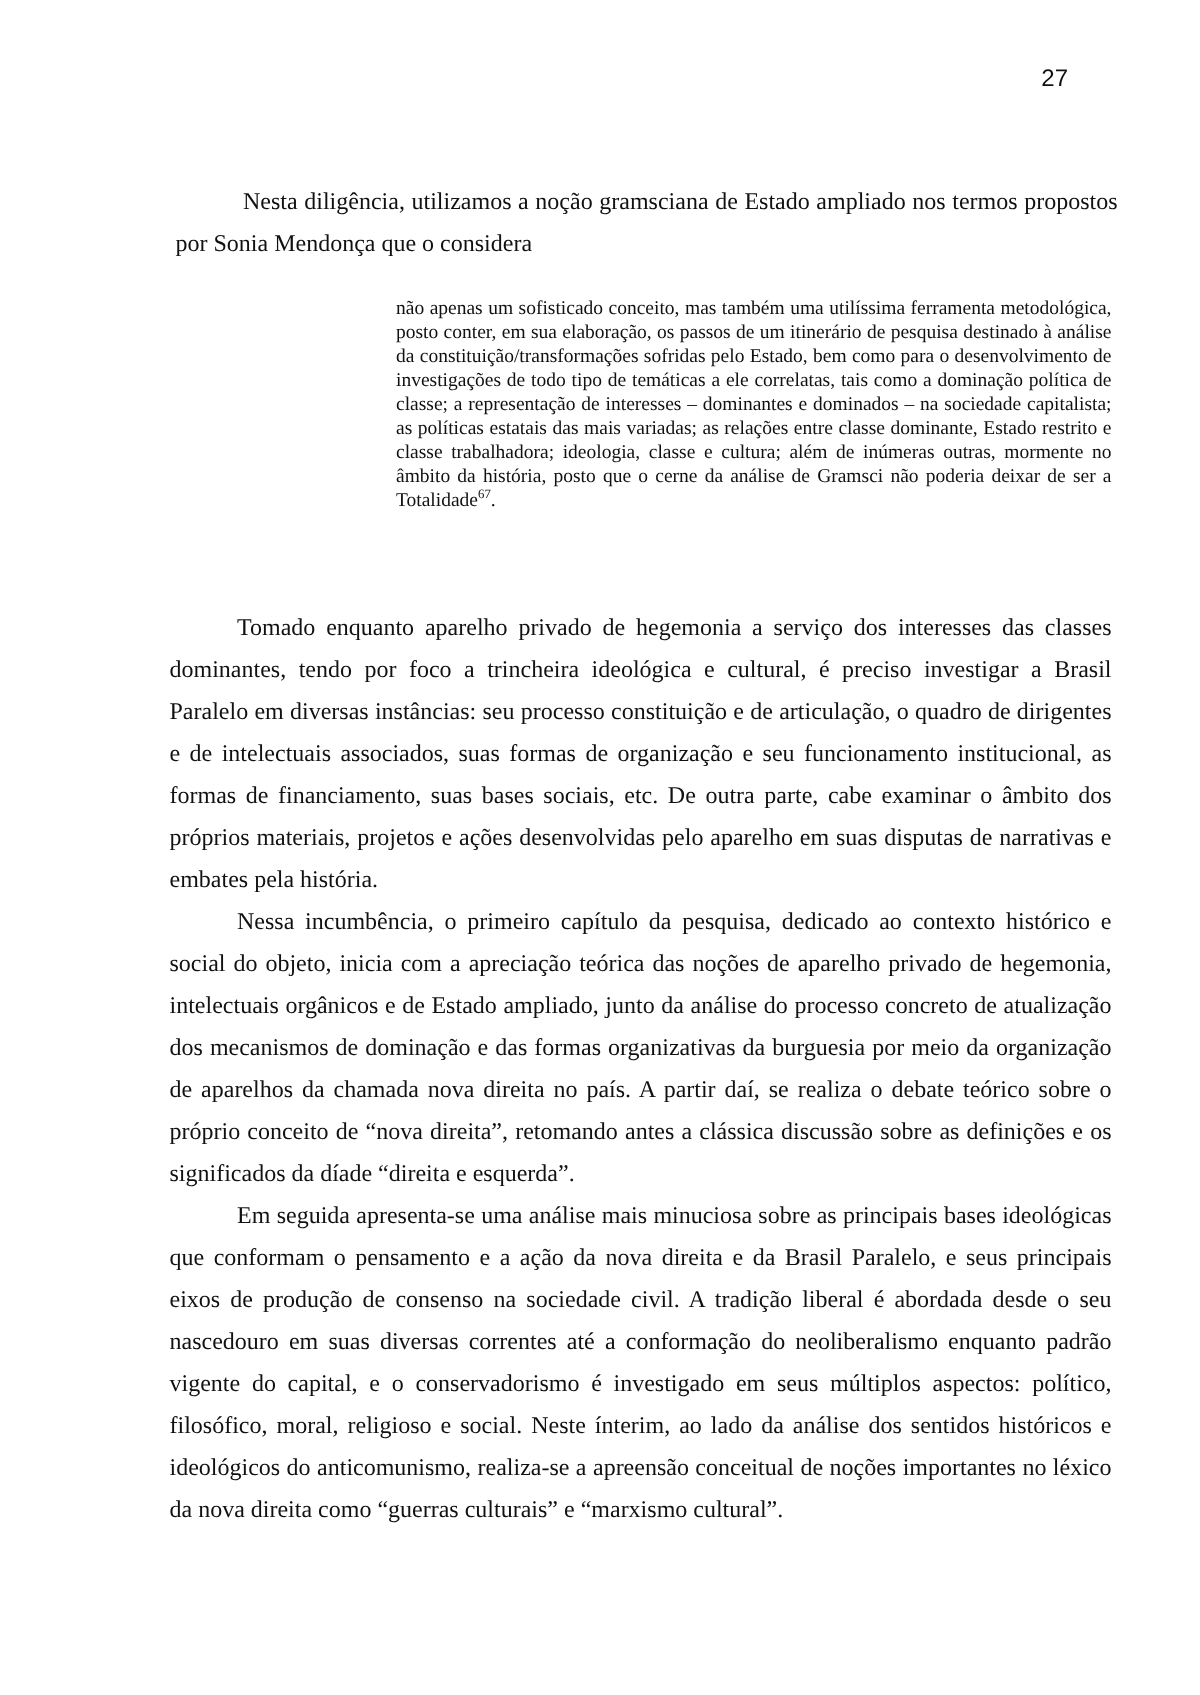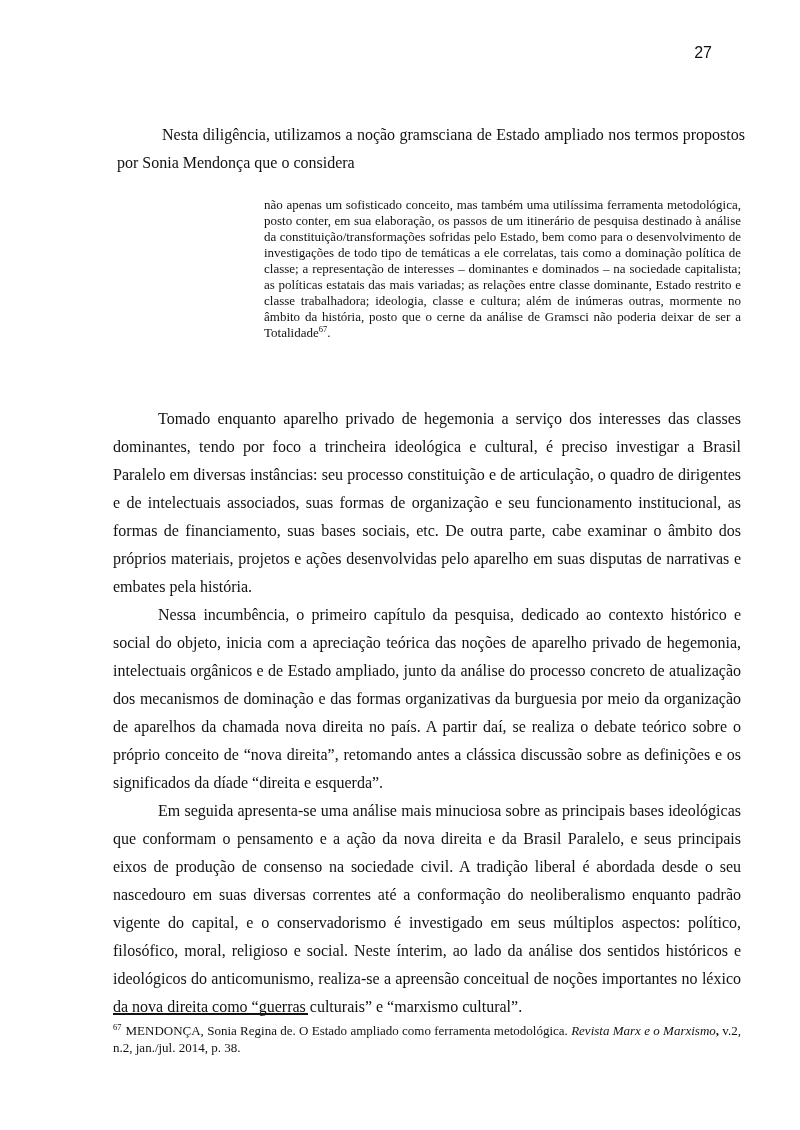--- a/index.html
+++ b/index.html
@@ -103,18 +103,14 @@
   <p class="intro-para">Nesta diligência, utilizamos a noção gramsciana de Estado ampliado nos termos propostos por Sonia Mendonça que o considera</p>
 
   <div class="blockquote"><span>não apenas um sofisticado conceito, mas também uma utilíssima ferramenta metodológica, posto conter, em sua elaboração, os passos de um itinerário de pesquisa destinado à análise da constituição/transformações sofridas pelo Estado, bem como para o desenvolvimento de investigações de todo tipo de temáticas a ele correlatas, tais como a dominação política de classe; a representação de interesses – dominantes e dominados – na sociedade capitalista; as políticas estatais das mais variadas; as relações entre classe dominante, Estado restrito e classe trabalhadora; ideologia, classe e cultura; além de inúmeras outras, mormente no âmbito da história, posto que o cerne da análise de Gramsci não poderia deixar de ser a Totalidade</span><sup>67</sup><span>.</span></div>
 
   <div class="main-text">
     <p>Tomado enquanto aparelho privado de hegemonia a serviço dos interesses das classes dominantes, tendo por foco a trincheira ideológica e cultural, é preciso investigar a Brasil Paralelo em diversas instâncias: seu processo constituição e de articulação, o quadro de dirigentes e de intelectuais associados, suas formas de organização e seu funcionamento institucional, as formas de financiamento, suas bases sociais, etc. De outra parte, cabe examinar o âmbito dos próprios materiais, projetos e ações desenvolvidas pelo aparelho em suas disputas de narrativas e embates pela história.</p>
     <p>Nessa incumbência, o primeiro capítulo da pesquisa, dedicado ao contexto histórico e social do objeto, inicia com a apreciação teórica das noções de aparelho privado de hegemonia, intelectuais orgânicos e de Estado ampliado, junto da análise do processo concreto de atualização dos mecanismos de dominação e das formas organizativas da burguesia por meio da organização de aparelhos da chamada nova direita no país. A partir daí, se realiza o debate teórico sobre o próprio conceito de “nova direita”, retomando antes a clássica discussão sobre as definições e os significados da díade “direita e esquerda”.</p>
     <p>Em seguida apresenta-se uma análise mais minuciosa sobre as principais bases ideológicas que conformam o pensamento e a ação da nova direita e da Brasil Paralelo, e seus principais eixos de produção de consenso na sociedade civil. A tradição liberal é abordada desde o seu nascedouro em suas diversas correntes até a conformação do neoliberalismo enquanto padrão vigente do capital, e o conservadorismo é investigado em seus múltiplos aspectos: político, filosófico, moral, religioso e social. Neste ínterim, ao lado da análise dos sentidos históricos e ideológicos do anticomunismo, realiza-se a apreensão conceitual de noções importantes no léxico da nova direita como “guerras culturais” e “marxismo cultural”.</p>
   </div>
 
-  <div class="footnote-area">
-    <hr class="footnote-rule">
-    <p class="footnote-text"><sup>67</sup><span>MENDONÇA, Sonia Regina de. O Estado ampliado como ferramenta metodológica. </span><span class="journal">Revista Marx e o Marxismo</span><span class="bold-comma">,</span><span> v.2, n.2, jan./jul. 2014, p. 38.</span></p>
-  </div>
 
 </div>
 
 </body></html>

